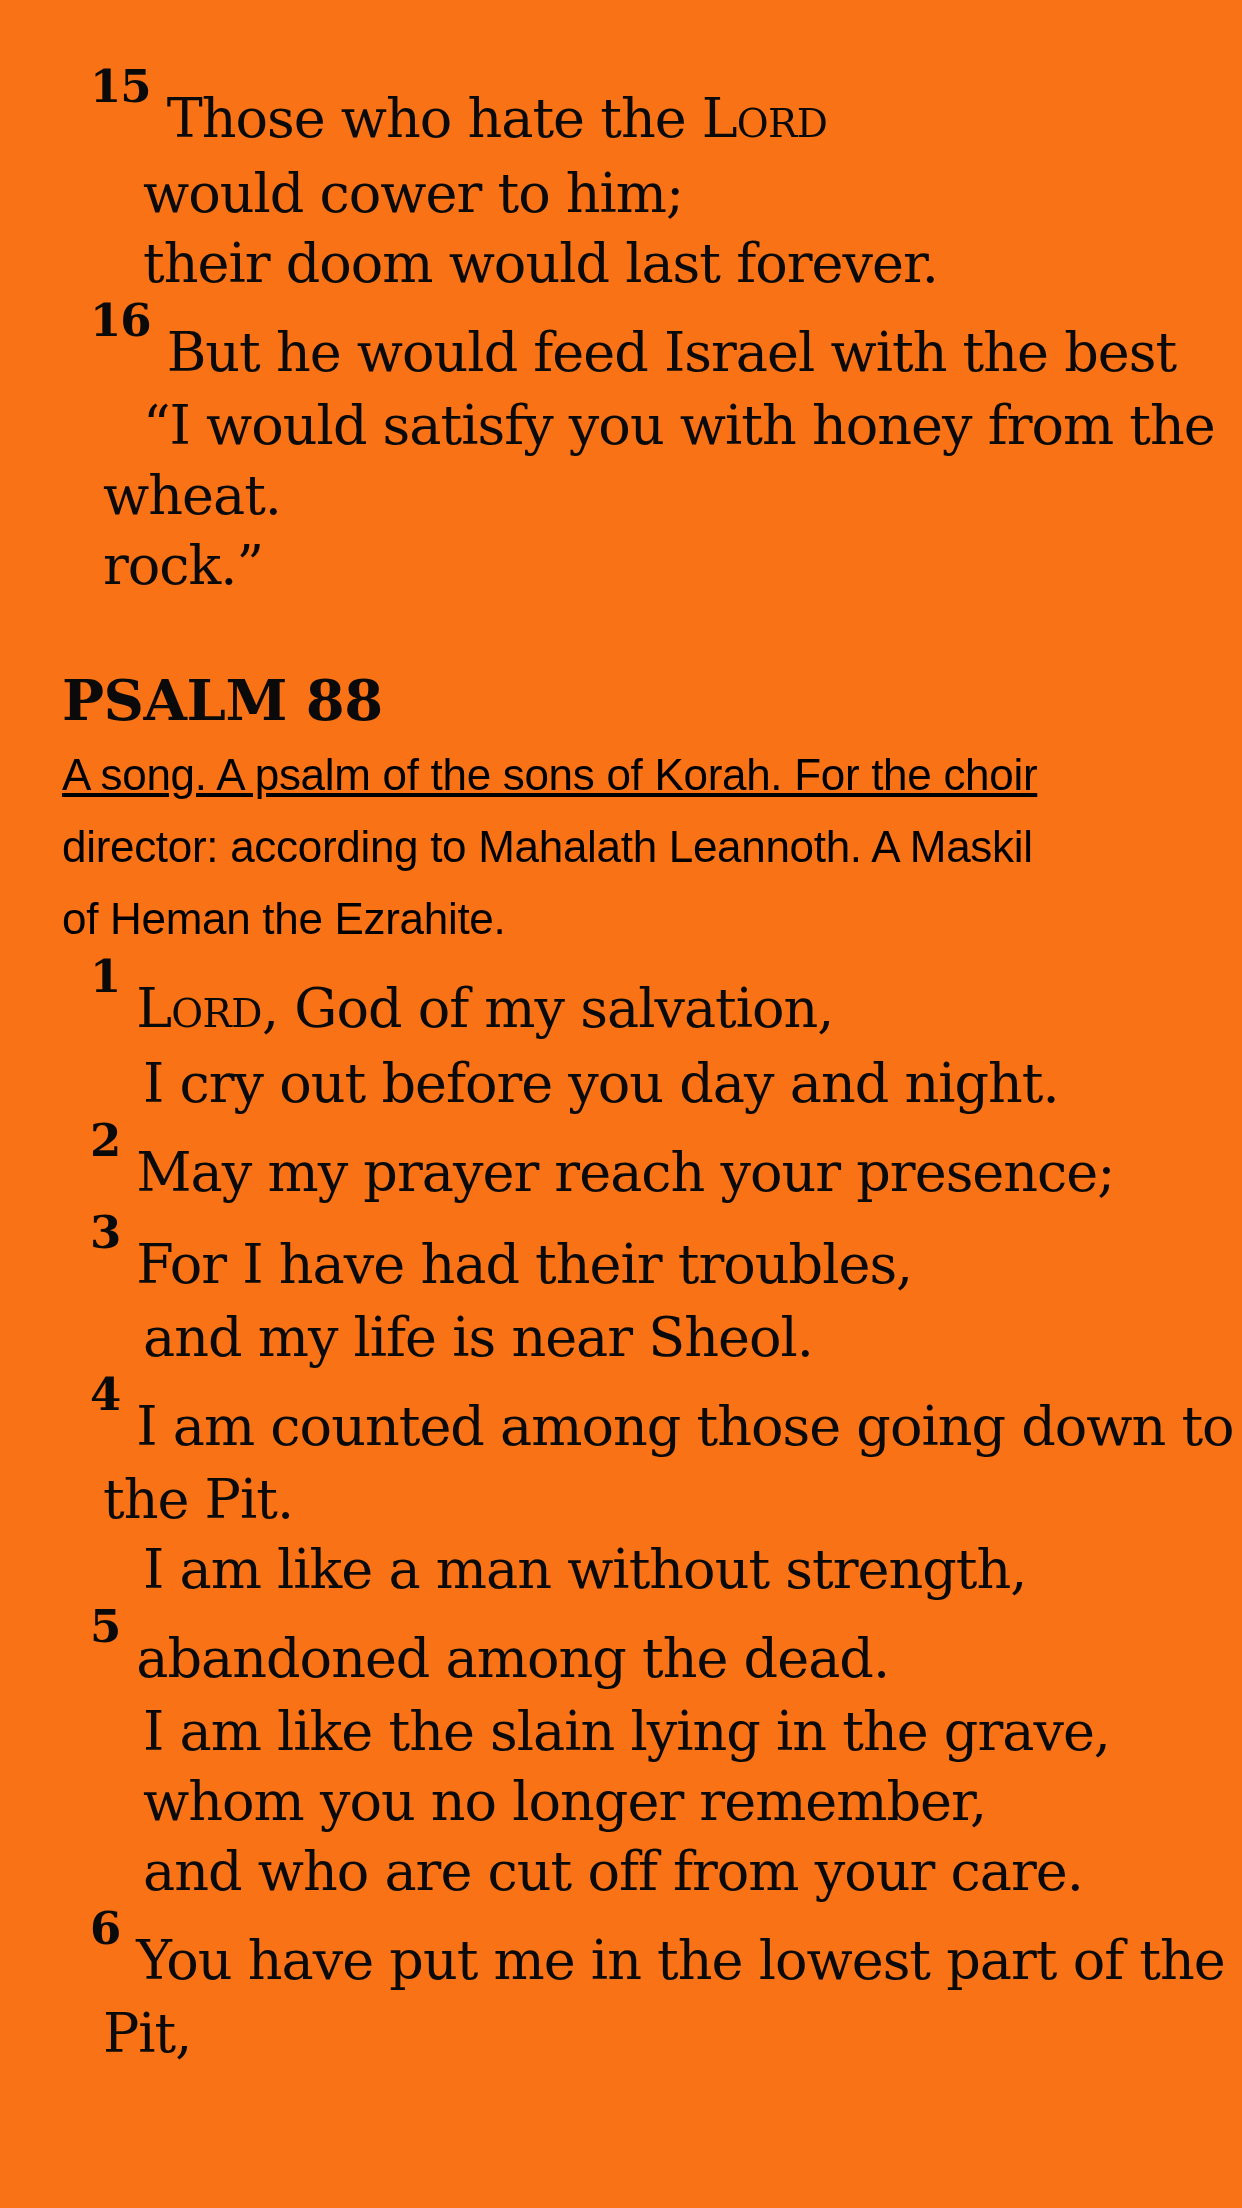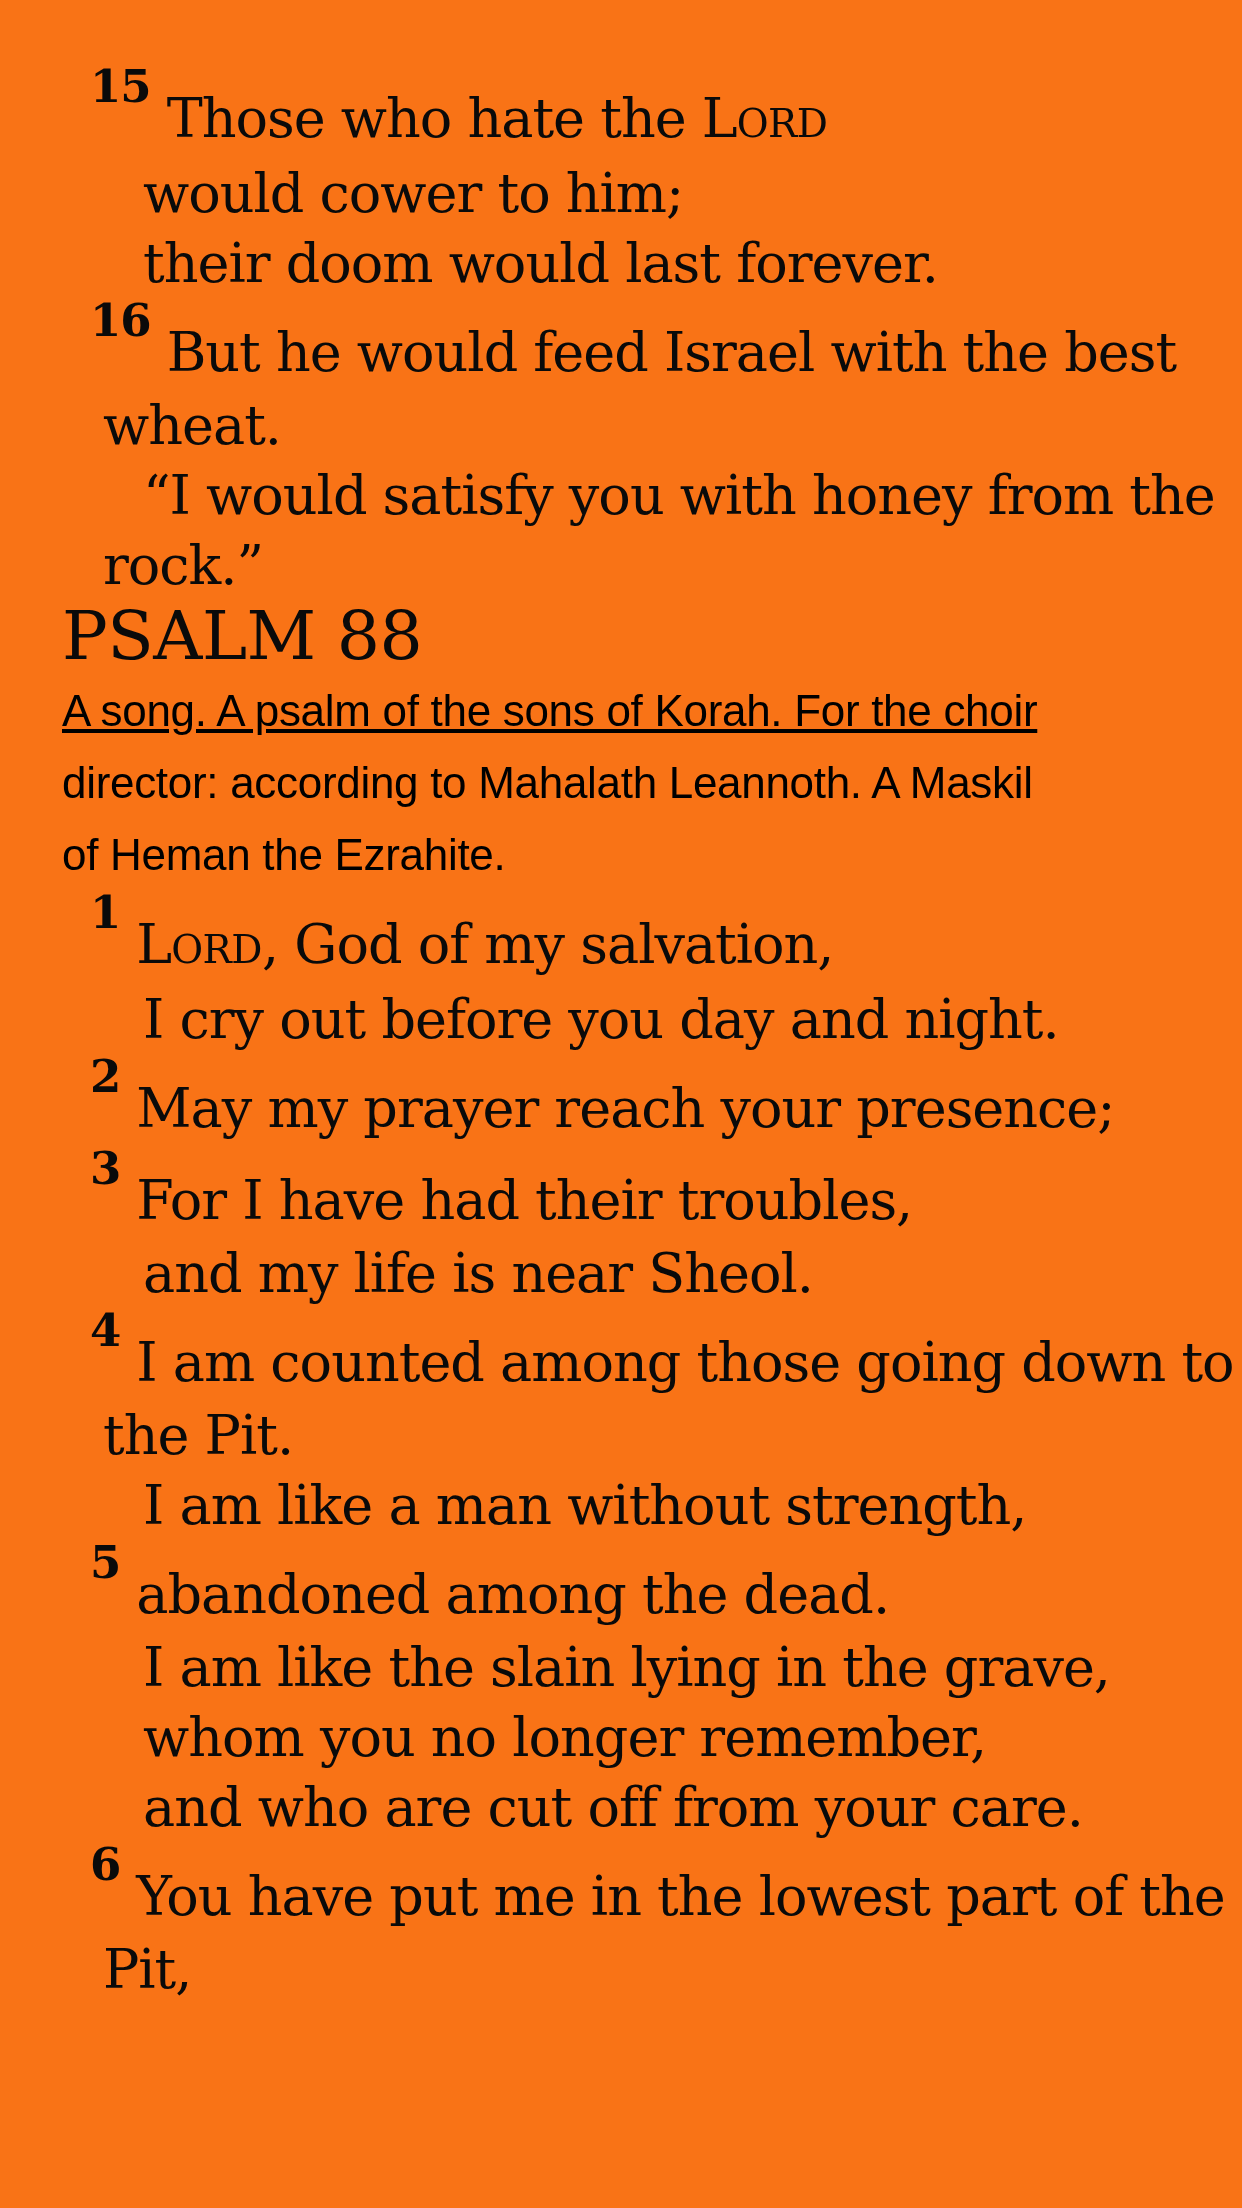--- a/index.html
+++ b/index.html
@@ -47,22 +47,23 @@
   }
   
   .cont {
     padding-left: 81px;
   }
   
   .wrap {
     padding-left: 41px;
   }
   .heading {
-    font-weight: 400;
-    font-size: 68px;
+    margin-top: 64px;
+    font-weight: 700;
+    font-size: 56px;
     line-height: 70px;
     letter-spacing: -0.5px;
   }
   .sub {
     font-family: "Liberation Sans", sans-serif;
     font-size: 44px;
     line-height: 72px;
     letter-spacing: -0.3px;
     color: #000000;
   }
@@ -77,22 +78,22 @@
   }
 </style>
 </head>
 <body>
 
 <main class="reading-pane" id="reading-pane">
     <div class="line vfirst"><span class="vnum">15</span><span>Those who hate the </span><span><span>L</span><span class="sc">ORD</span></span></div>
     <div class="line cont"><span>would cower to him;</span></div>
     <div class="line cont"><span>their doom would last forever.</span></div>
     <div class="line vfirst"><span class="vnum">16</span><span>But he would feed Israel with the best</span></div>
+    <div class="line cont"><span>“I would satisfy you with honey from the</span></div>
     <div class="line wrap"><span>wheat.</span></div>
-    <div class="line cont"><span>“I would satisfy you with honey from the</span></div>
     <div class="line wrap"><span>rock.”</span></div>
     <div class="heading"><span>PSALM 88</span></div>
     <div class="sub"><span>A song. A psalm of the sons of Korah. For the choir</span></div>
     <div class="sub"><span>director: according to Mahalath Leannoth. A Maskil</span></div>
     <div class="sub"><span>of Heman the Ezrahite.</span></div>
     <div class="line vfirst"><span class="vnum">1</span><span><span>L</span><span class="sc">ORD</span></span><span>, God of my salvation,</span></div>
     <div class="line cont"><span>I cry out before you day and night.</span></div>
     <div class="line vfirst"><span class="vnum">2</span><span>May my prayer reach your presence;</span></div>
     <div class="line vfirst"><span class="vnum">3</span><span>For I have had their troubles,</span></div>
     <div class="line cont"><span>and my life is near Sheol.</span></div>

